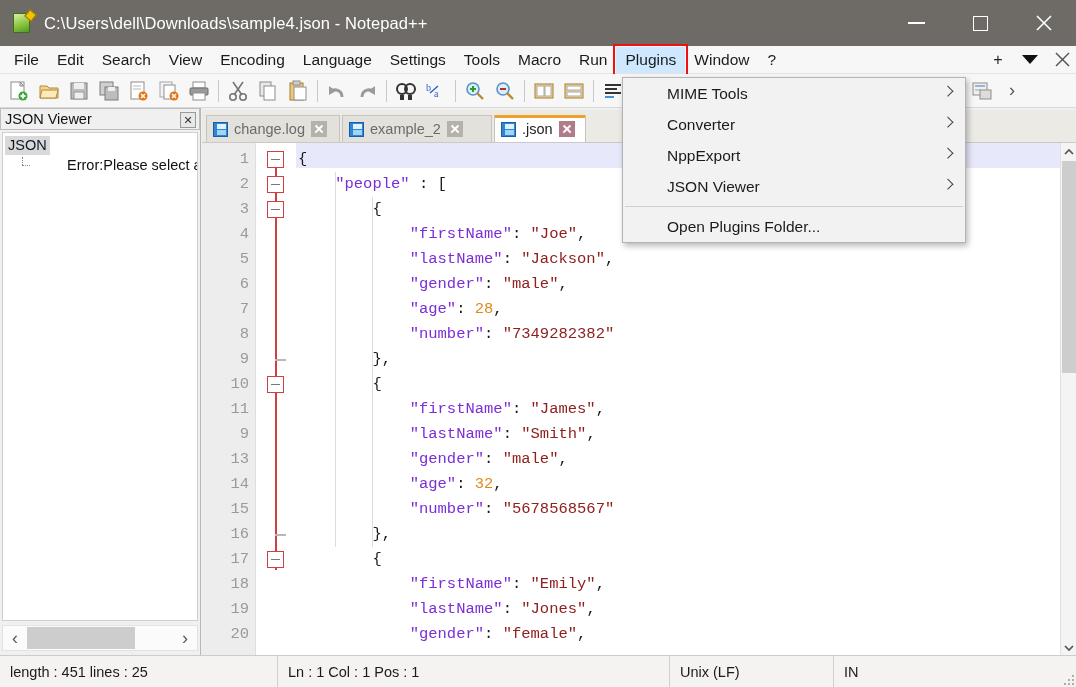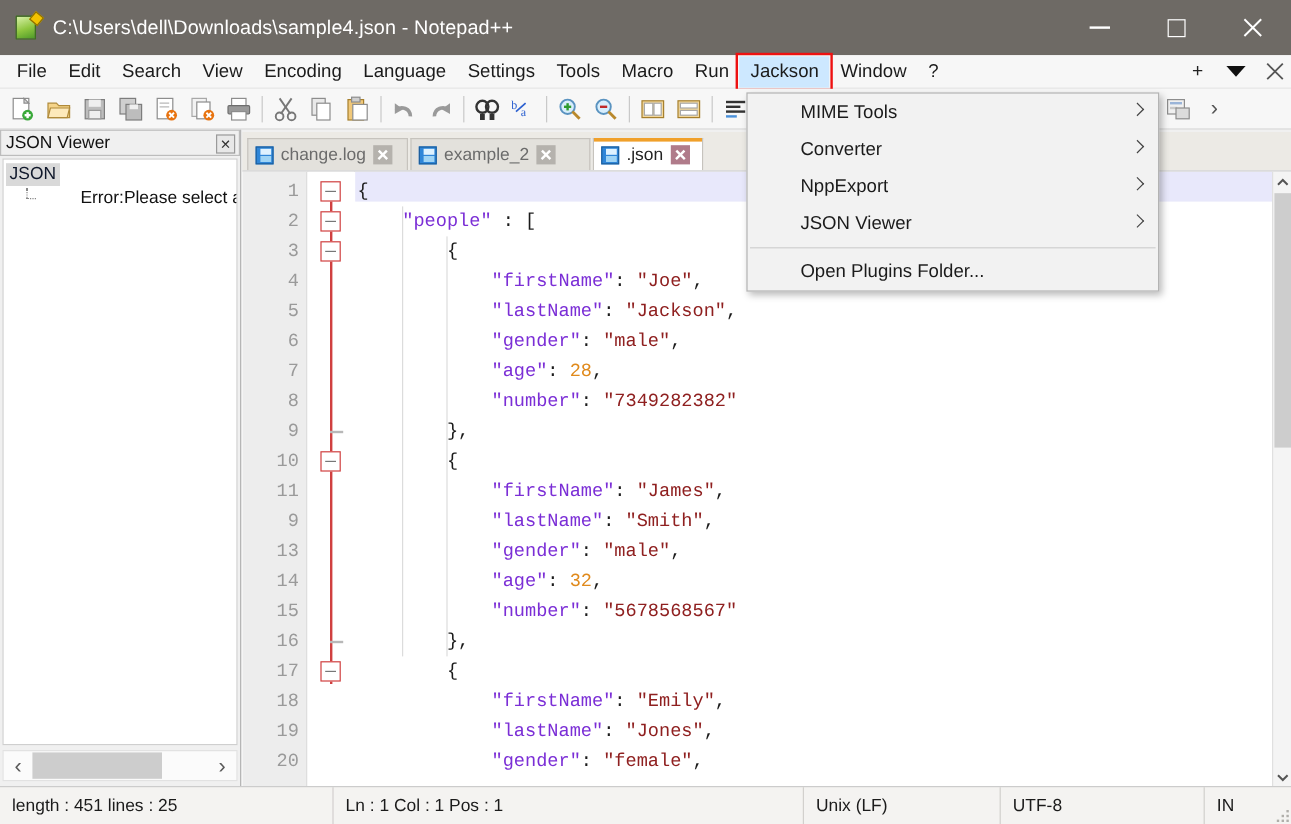--- a/index.html
+++ b/index.html
@@ -267,21 +267,21 @@
         <div class="menu-item first">File</div>
         <div class="menu-item">Edit</div>
         <div class="menu-item">Search</div>
         <div class="menu-item">View</div>
         <div class="menu-item">Encoding</div>
         <div class="menu-item">Language</div>
         <div class="menu-item">Settings</div>
         <div class="menu-item">Tools</div>
         <div class="menu-item">Macro</div>
         <div class="menu-item">Run</div>
-        <div class="menu-item active annotated">Jackson</div>
+        <div class="menu-item active annotated">Plugins</div>
         <div class="menu-item">Window</div>
         <div class="menu-item">?</div>
       </div>
     <div class="menu-right">
       <div class="mr-btn">+</div>
       <div class="mr-caret"></div>
       <div class="mr-btn mr-x">
         <svg width="15" height="15">
             <line x1="1" y1="1" x2="14" y2="14"></line>
             <line x1="14" y1="1" x2="1" y2="14"></line>
@@ -611,21 +611,20 @@
       </div>
     </div>
   <div class="indent-guide" style="left: 133.2px; top: 29px; height: 375px;"></div>
       <div class="indent-guide" style="left: 170.4px; top: 54px; height: 350px;"></div>
     </div>
 
   <div class="statusbar">
     <div class="sb-cell" style="width:278px;">length : 451   lines : 25</div>
     <div class="sb-cell" style="width:392px;">Ln : 1    Col : 1    Pos : 1</div>
     <div class="sb-cell" style="width:164px;">Unix (LF)</div>
-    <div class="sb-cell" style="width:170px;">UTF-8</div>
     <div class="sb-cell" style="flex:1;border-right:none;">IN</div>
     <div class="sb-grip">
       <i style="right:0;bottom:0;"></i>
         <i style="right:4px;bottom:0;"></i>
         <i style="right:8px;bottom:0;"></i>
       <i style="right:0;bottom:4px;"></i>
         <i style="right:4px;bottom:4px;"></i>
         <i style="right:0;bottom:8px;"></i>
     </div>
   </div>

